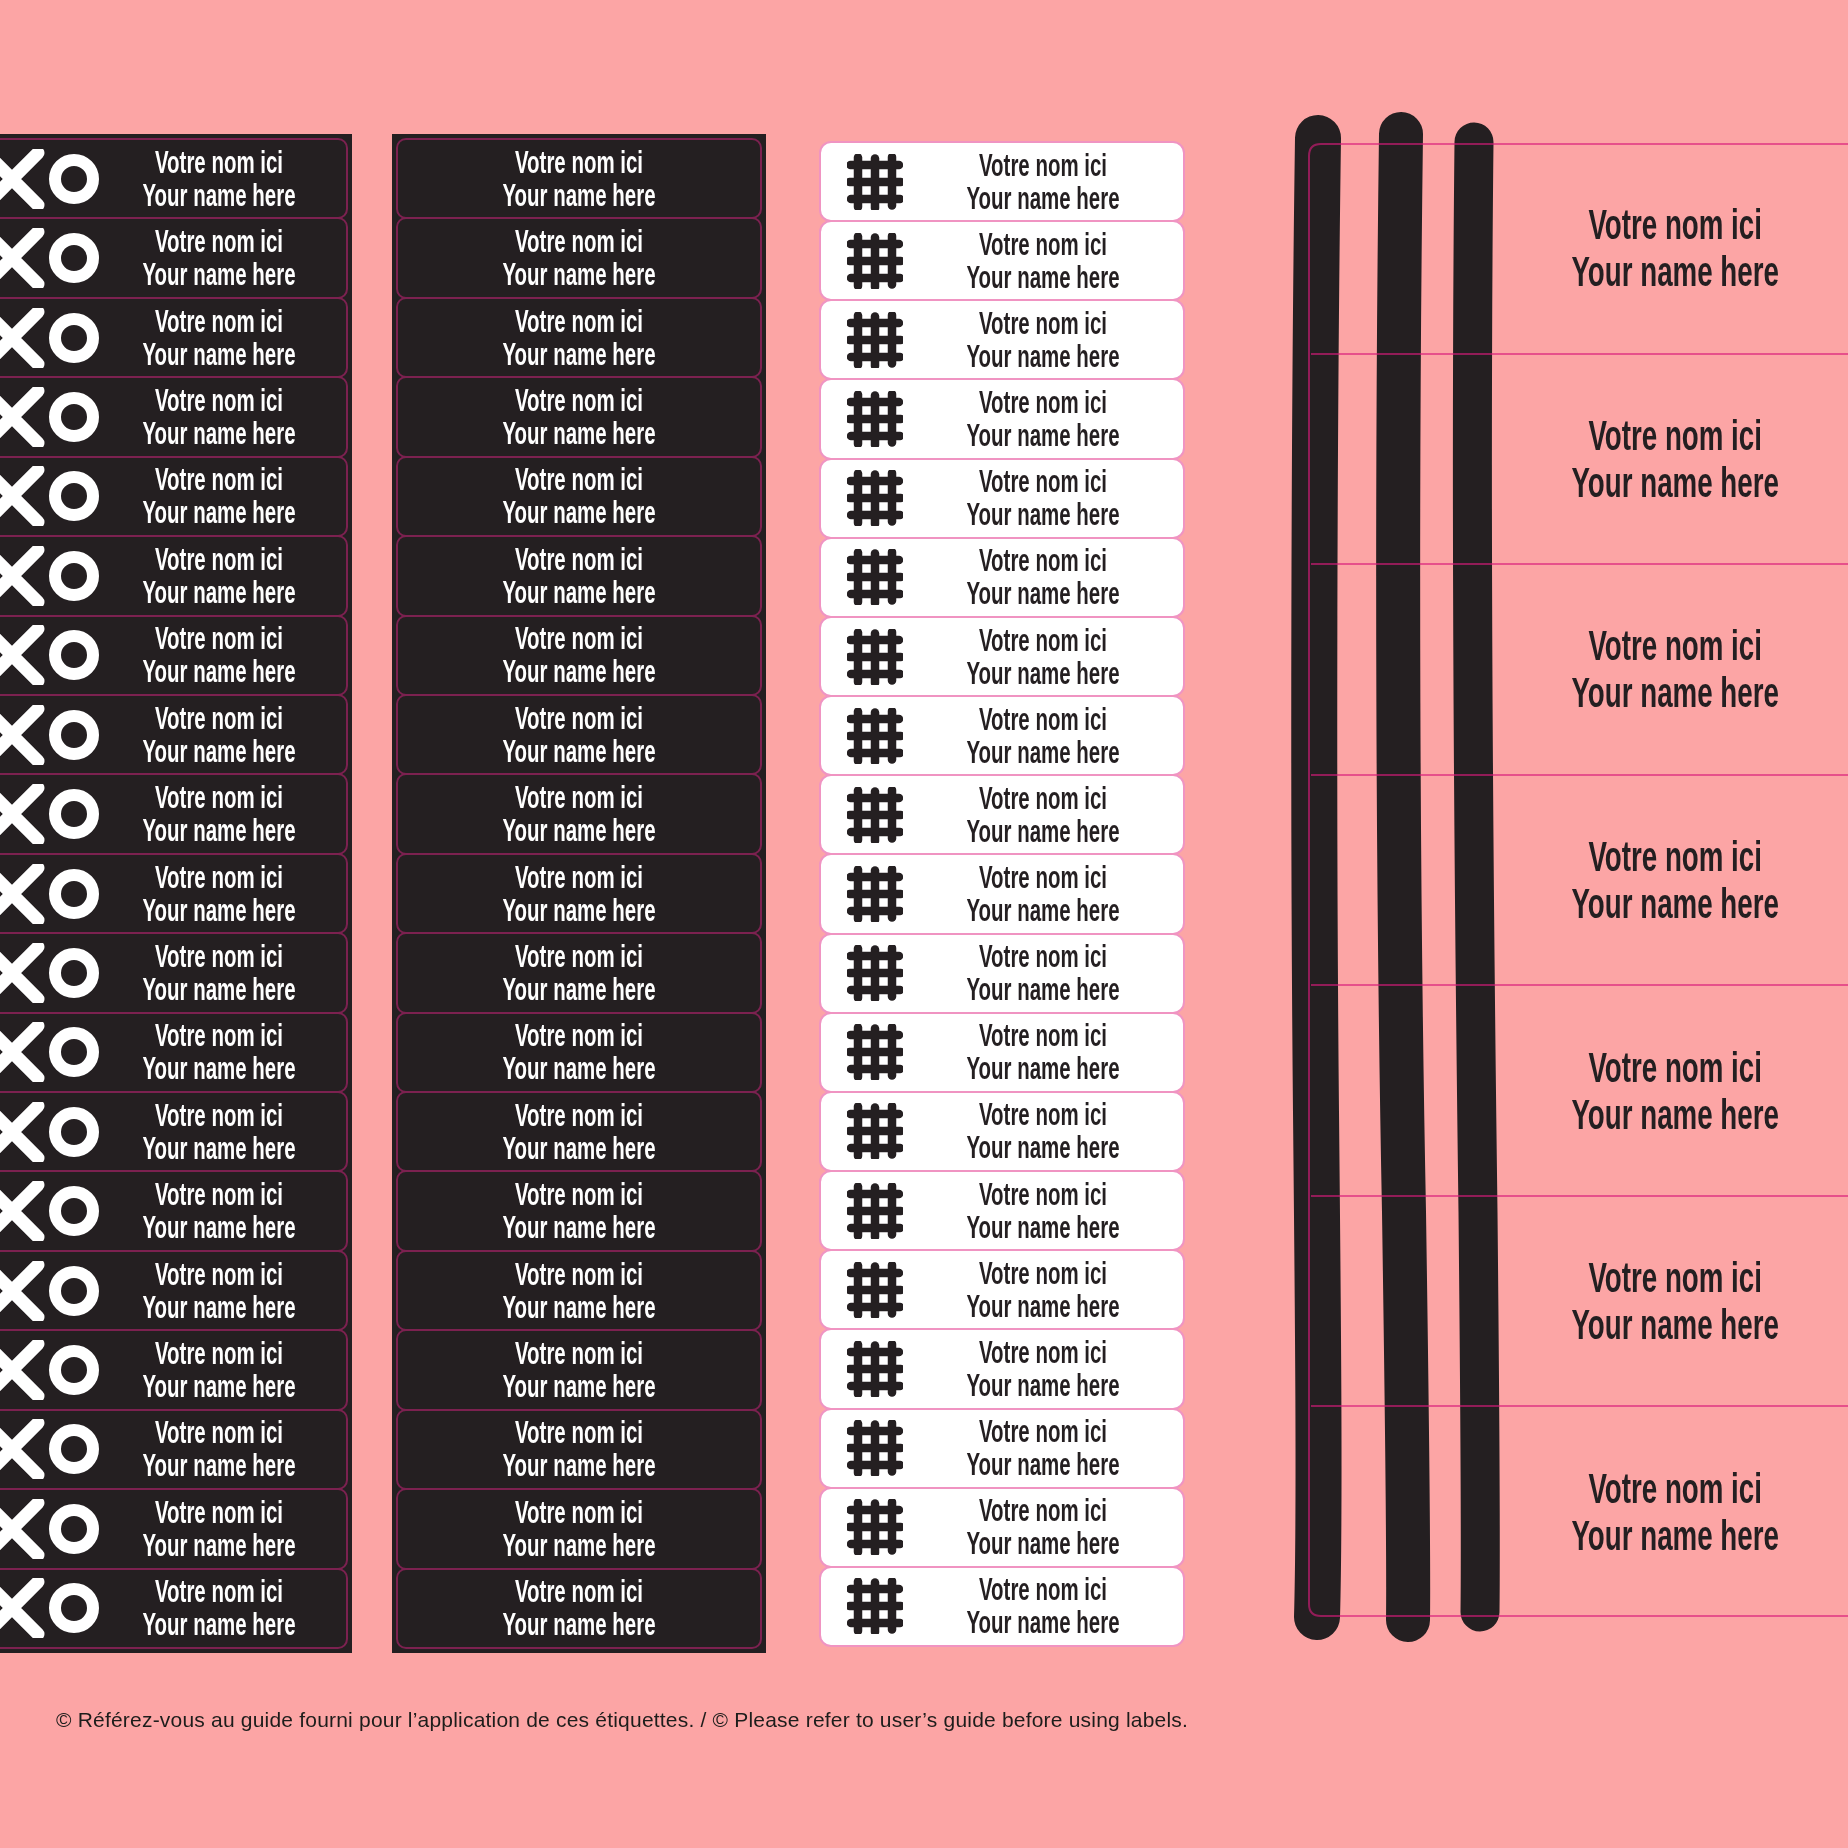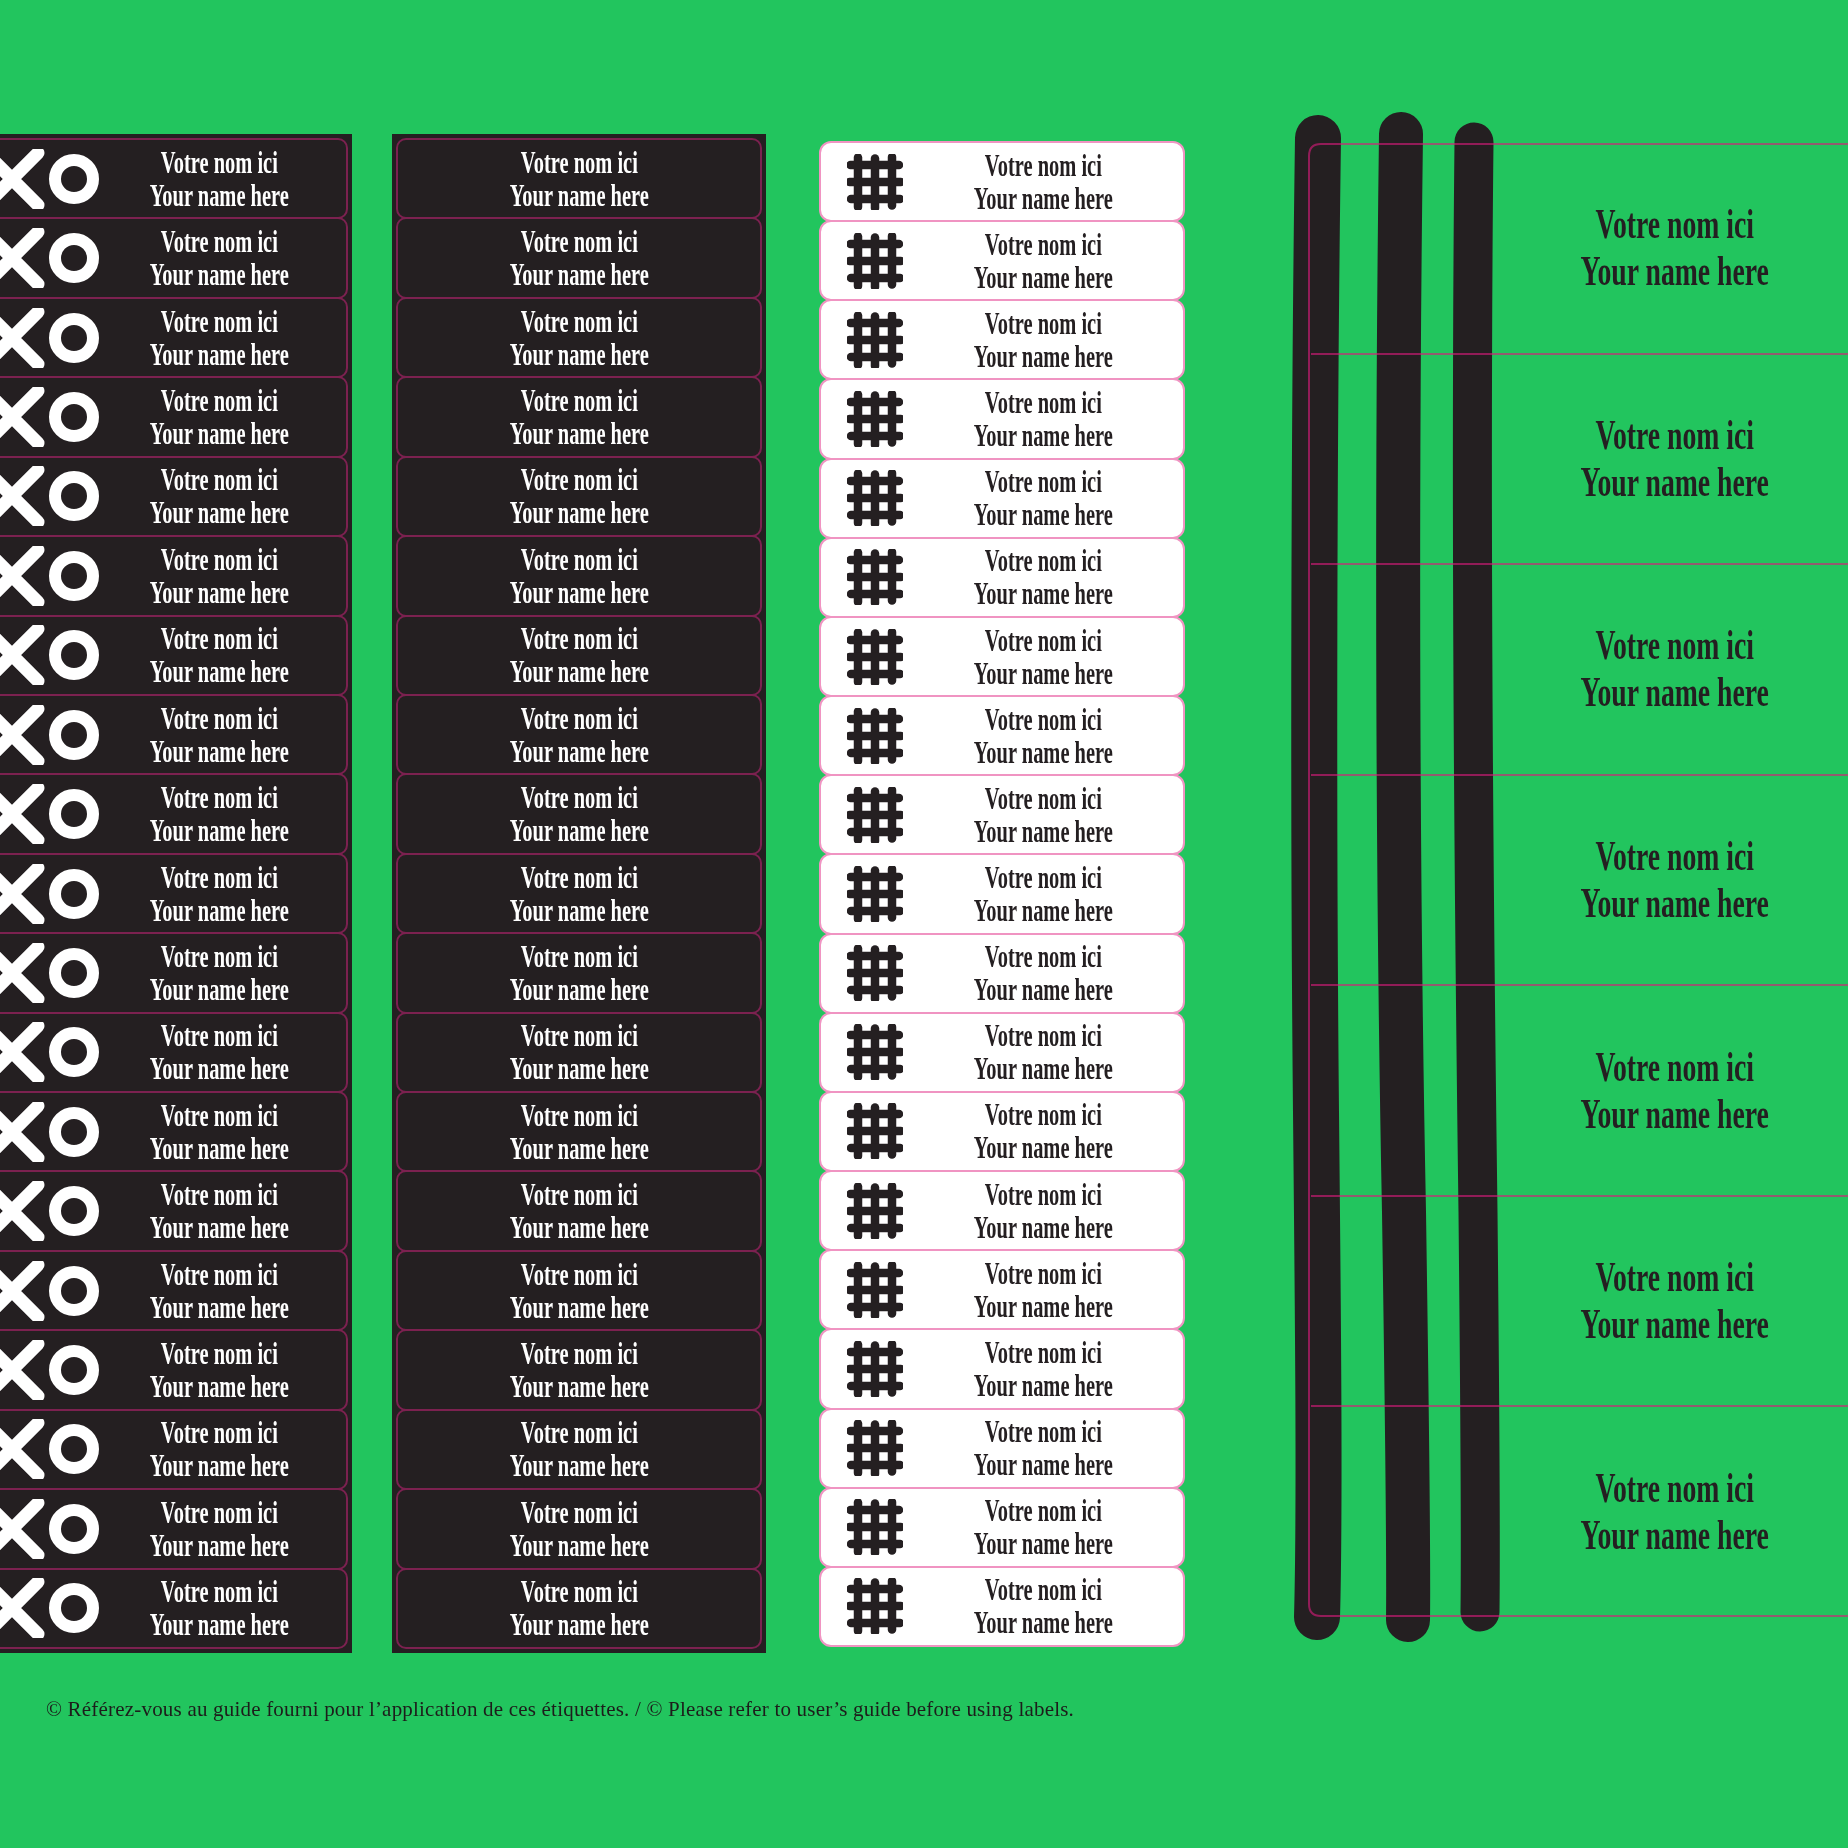--- a/index.html
+++ b/index.html
@@ -1,22 +1,22 @@
 <!DOCTYPE html>
 <html><head>
 <meta charset="utf-8">
 <style>
   html, body { margin: 0; padding: 0; background: #ffffff; }
   .canvas {
     position: relative;
     width: 1848px;
     height: 1848px;
     overflow: hidden;
-    background: #22c55e;
-    font-family: Liberation Serif, serif;
+    background: #fca5a5;
+    font-family: Liberation Sans, sans-serif;
   }
 
   
   .col { position: absolute; box-sizing: border-box; }
 
   .dark-block {
     background: #241f21;
     padding: 4px;
   }
   .rows {
@@ -111,21 +111,21 @@
     z-index: 3;
     pointer-events: none;
   }
   .col-large { z-index: 1; }
 
   
   .footer-note {
     position: absolute;
     left: 44px;
     top: 1694px;
-    margin: 2px;
+    margin: 12px;
     font-size: 21px;
     line-height: 27px;
     color: #1d1d1b;
     letter-spacing: 0.2px;
   }
 
   
   .col-xo        { left: -25px;  top: 134px; width: 377px; height: 1519px; }
   .col-plain     { left: 392px;  top: 134px; width: 374px; height: 1519px; }
   .col-grid      { left: 819px;  top: 141px; width: 366px; height: 1506px; }

